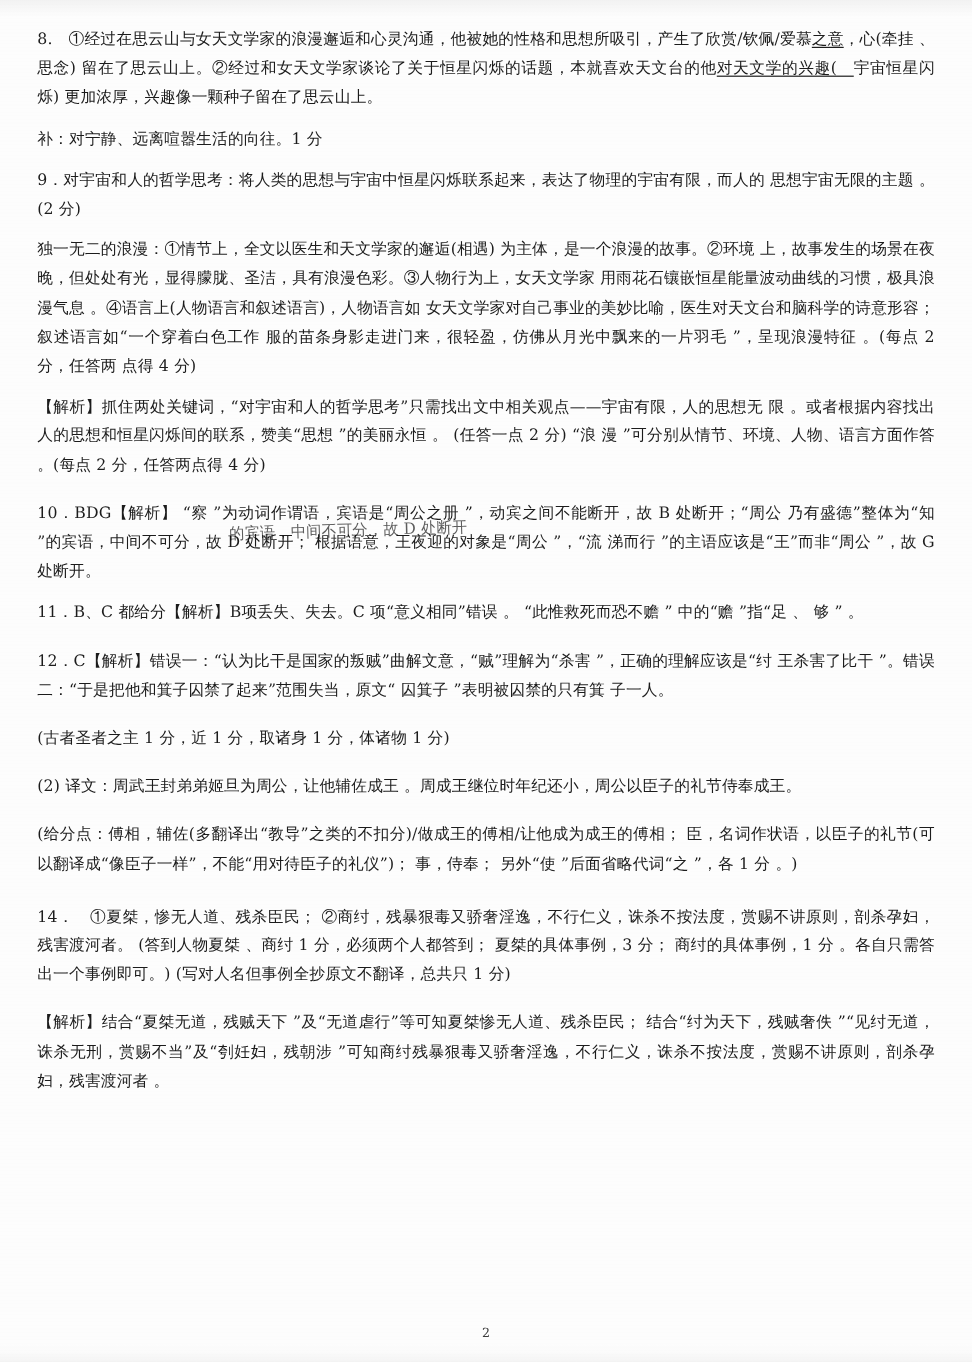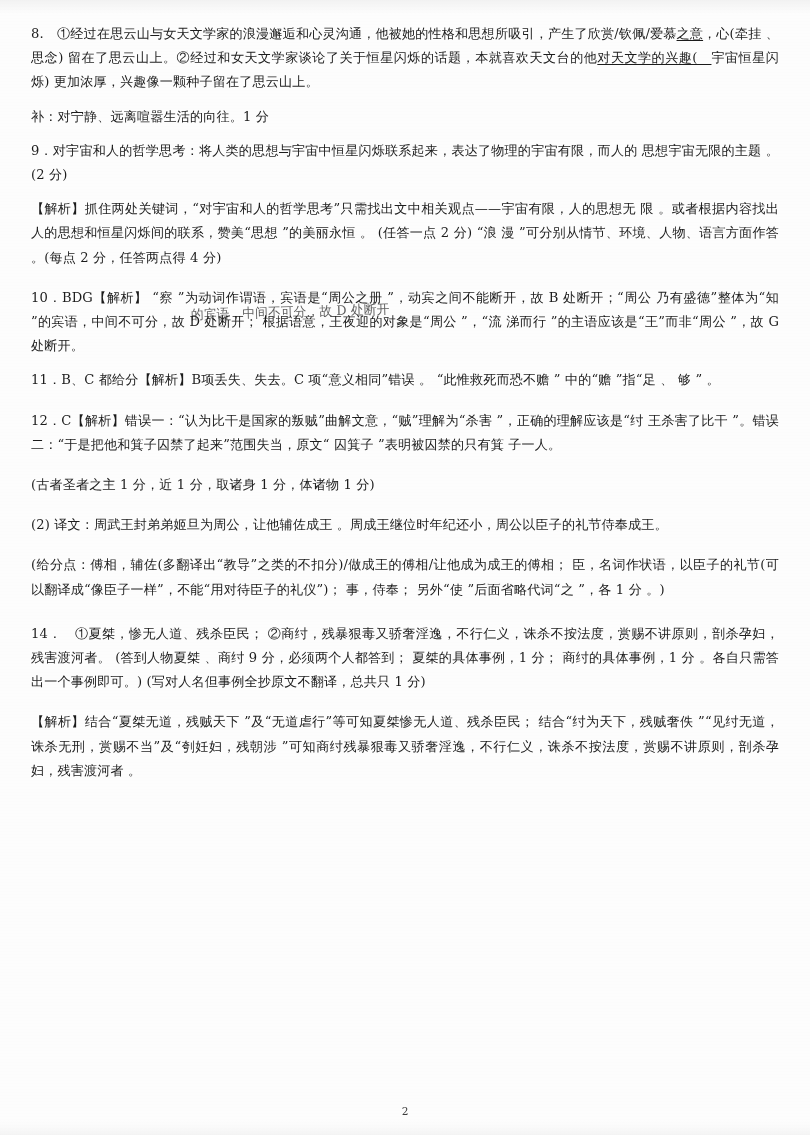--- a/index.html
+++ b/index.html
@@ -122,41 +122,42 @@
 
   <div id="content">
 
     <p class="para" id="item-8-host"><span>8.　①经过在思云山与女天文学家的浪漫邂逅和心灵沟通，他被她的性格和思想所吸引，产生了欣赏/钦佩/爱慕</span><span class="u">之意</span><span>，心(牵挂 、思念) 留在了思云山上。②经过和女天文学家谈论了关于恒星闪烁的话题，本就喜欢天文台的他</span><span class="u">对天文学的兴趣(　</span><span>宇宙恒星闪烁) 更加浓厚，兴趣像一颗种子留在了思云山上。</span></p>
 
     <p class="para">补：对宁静、远离喧嚣生活的向往。1 分</p>
 
 
     <p class="para">9．对宇宙和人的哲学思考：将人类的思想与宇宙中恒星闪烁联系起来，表达了物理的宇宙有限，而人的 思想宇宙无限的主题 。(2 分)</p>
 
+    <p class="para">独一无二的浪漫：①情节上，全文以医生和天文学家的邂逅(相遇) 为主体，是一个浪漫的故事。②环境 上，故事发生的场景在夜晚，但处处有光，显得朦胧、圣洁，具有浪漫色彩。③人物行为上，女天文学家 用雨花石镶嵌恒星能量波动曲线的习惯，极具浪漫气息 。④语言上(人物语言和叙述语言)，人物语言如 女天文学家对自己事业的美妙比喻，医生对天文台和脑科学的诗意形容； 叙述语言如“一个穿着白色工作 服的苗条身影走进门来，很轻盈，仿佛从月光中飘来的一片羽毛 ”，呈现浪漫特征 。(每点 2 分，任答两 点得 4 分)</p>
 
     <p class="para gap-lg">【解析】抓住两处关键词，“对宇宙和人的哲学思考”只需找出文中相关观点——宇宙有限，人的思想无 限 。或者根据内容找出人的思想和恒星闪烁间的联系，赞美“思想 ”的美丽永恒 。 (任答一点 2 分) “浪 漫 ”可分别从情节、环境、人物、语言方面作答 。(每点 2 分，任答两点得 4 分)</p>
 
     <div class="overlap-host">
       <p class="para">10．BDG【解析】 “察 ”为动词作谓语，宾语是“周公之册 ”，动宾之间不能断开，故 B 处断开；“周公 乃有盛德”整体为“知 ”的宾语，中间不可分，故 D 处断开； 根据语意，王夜迎的对象是“周公 ”，“流 涕而行 ”的主语应该是“王”而非“周公 ”，故 G 处断开。</p>
       <span class="overlap-ghost">的宾语，中间不可分，故 D 处断开</span>
     </div>
 
     <p class="para gap-lg">11．B、C 都给分【解析】B项丢失、失去。C 项“意义相同”错误 。 “此惟救死而恐不赡 ” 中的“赡 ”指“足 、 够 ” 。</p>
 
     <p class="para gap-lg">12．C【解析】错误一：“认为比干是国家的叛贼”曲解文意，“贼”理解为“杀害 ”，正确的理解应该是“纣 王杀害了比干 ”。错误二：“于是把他和箕子囚禁了起来”范围失当，原文“ 囚箕子 ”表明被囚禁的只有箕 子一人。</p>
 
 
     <p class="para gap-lg">(古者圣者之主 1 分，近 1 分，取诸身 1 分，体诸物 1 分)</p>
 
 
     <p class="para gap-lg">(2) 译文：周武王封弟弟姬旦为周公，让他辅佐成王 。周成王继位时年纪还小，周公以臣子的礼节侍奉成王。</p>
 
     <p class="para gap-xl">(给分点：傅相，辅佐(多翻译出“教导”之类的不扣分)/做成王的傅相/让他成为成王的傅相； 臣，名词作状语，以臣子的礼节(可以翻译成“像臣子一样”，不能“用对待臣子的礼仪”)； 事，侍奉； 另外“使 ”后面省略代词“之 ”，各 1 分 。)</p>
 
-    <p class="para gap-lg">14．　①夏桀，惨无人道、残杀臣民； ②商纣，残暴狠毒又骄奢淫逸，不行仁义，诛杀不按法度，赏赐不讲原则，剖杀孕妇，残害渡河者。 (答到人物夏桀 、商纣 9 分，必须两个人都答到； 夏桀的具体事例，1 分； 商纣的具体事例，1 分 。各自只需答出一个事例即可。) (写对人名但事例全抄原文不翻译，总共只 1 分)</p>
+    <p class="para gap-lg">14．　①夏桀，惨无人道、残杀臣民； ②商纣，残暴狠毒又骄奢淫逸，不行仁义，诛杀不按法度，赏赐不讲原则，剖杀孕妇，残害渡河者。 (答到人物夏桀 、商纣 1 分，必须两个人都答到； 夏桀的具体事例，3 分； 商纣的具体事例，1 分 。各自只需答出一个事例即可。) (写对人名但事例全抄原文不翻译，总共只 1 分)</p>
 
     <p class="para">【解析】结合“夏桀无道，残贼天下 ”及“无道虐行”等可知夏桀惨无人道、残杀臣民； 结合“纣为天下，残贼奢佚 ”“见纣无道，诛杀无刑，赏赐不当”及“刳妊妇，残朝涉 ”可知商纣残暴狠毒又骄奢淫逸，不行仁义，诛杀不按法度，赏赐不讲原则，剖杀孕妇，残害渡河者 。</p>
 
   </div>
 
   <div id="page-number">2</div>
 
   <div id="grain"></div>
 </div>
 

